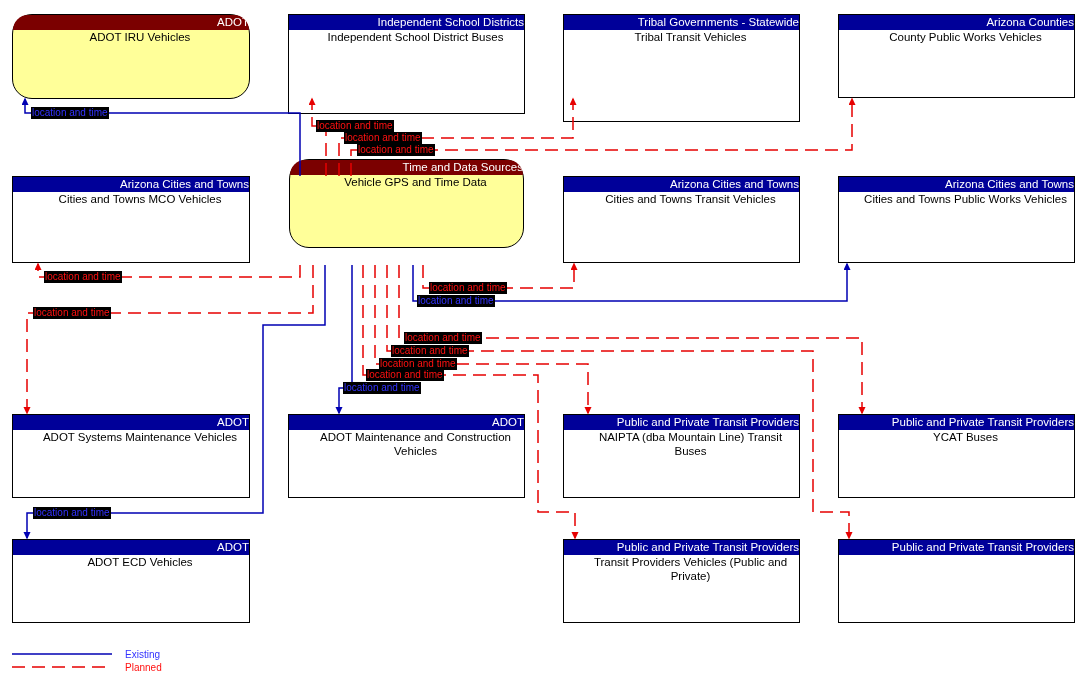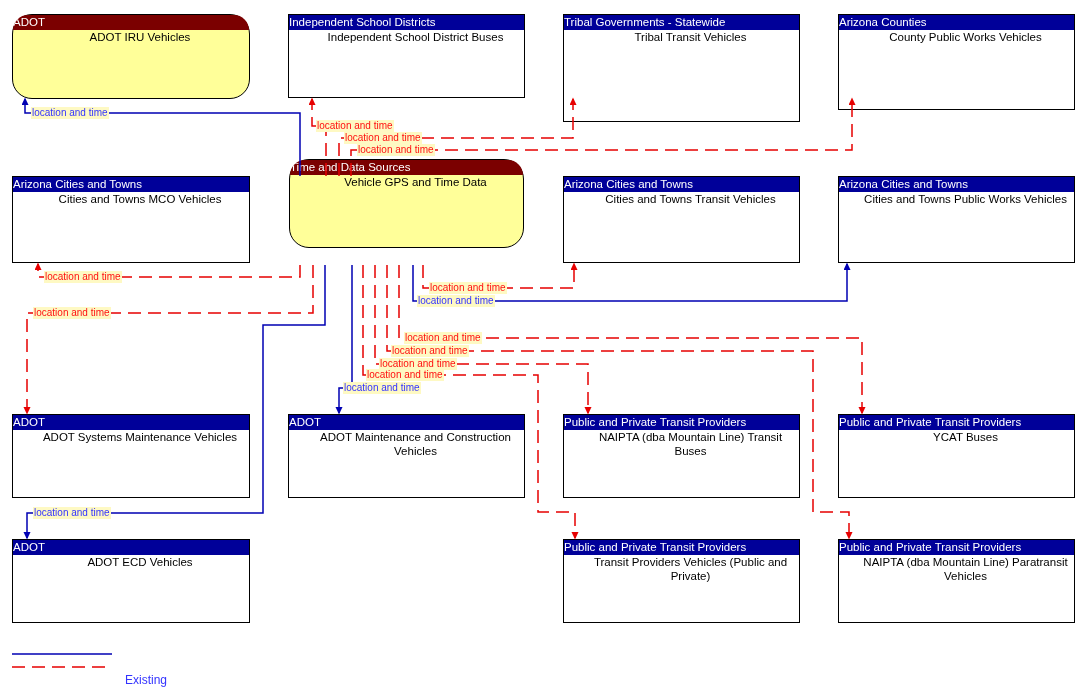--- a/index.html
+++ b/index.html
@@ -2,59 +2,59 @@
 <html><head>
 <meta charset="utf-8">
 <style>
   html,body{margin:0;padding:0;background:#ffffff;}
   #canvas{
     position:relative;width:1086px;height:687px;background:#ffffff;overflow:hidden;
     font-family:"Liberation Sans",sans-serif;
   }
   .box{position:absolute;background:#ffffff;border:1.5px solid #000000;box-sizing:border-box;}
   .box .hdr{
-    height:15px;line-height:15px;text-align:left;color:#ffffff;
+    height:15px;line-height:15px;text-align:right;color:#ffffff;
     font-size:11.5px;white-space:nowrap;overflow:hidden;
   }
   .box .bdy{
     color:#000000;font-size:11.5px;line-height:13.5px;text-align:center;padding:1px 6px 0 24px;
   }
   .box.hdr-blue .hdr{background:#000099;}
   .box.hdr-maroon .hdr{background:#7B0000;}
   .box.rounded{border-radius:20px;background:#FFFF99;border:1.6px solid #000000;}
   .box.rounded .hdr{border-radius:18px 18px 0 0;}
   svg#wires{position:absolute;left:0;top:0;pointer-events:none;}
   .flow-label{
     position:absolute;font-size:10px;line-height:12px;white-space:nowrap;
-    background:#fef9c3;padding:0 1px;
+    background:#000000;padding:0 1px;
   }
   .flow-label.blue{color:#3333FF;}
   .flow-label.red{color:#FF1111;}
-  .legend-label{position:absolute;font-size:12px;line-height:12px;white-space:nowrap;margin-top:25px;}
+  .legend-label{position:absolute;font-size:10px;line-height:12px;white-space:nowrap;}
   .legend-label.blue{color:#3333FF;}
   .legend-label.red{color:#FF1111;}
 </style>
 </head>
 <body>
 
 <div id="canvas">
 
   <div class="box rounded hdr-maroon" style="left:12px;top:14px;width:238px;height:85px;">
     <div class="hdr">ADOT</div>
     <div class="bdy">ADOT IRU Vehicles</div>
   </div>
-  <div class="box hdr-blue" style="left:288px;top:14px;width:237px;height:84px;">
+  <div class="box hdr-blue" style="left:288px;top:14px;width:237px;height:100px;">
     <div class="hdr">Independent School Districts</div>
     <div class="bdy">Independent School District Buses</div>
   </div>
   <div class="box hdr-blue" style="left:563px;top:14px;width:237px;height:108px;">
     <div class="hdr">Tribal Governments - Statewide</div>
     <div class="bdy">Tribal Transit Vehicles</div>
   </div>
-  <div class="box hdr-blue" style="left:838px;top:14px;width:237px;height:96px;">
+  <div class="box hdr-blue" style="left:838px;top:14px;width:237px;height:84px;">
     <div class="hdr">Arizona Counties</div>
     <div class="bdy">County Public Works Vehicles</div>
   </div>
 
   <div class="box hdr-blue" style="left:12px;top:176px;width:238px;height:87px;">
     <div class="hdr">Arizona Cities and Towns</div>
     <div class="bdy">Cities and Towns MCO Vehicles</div>
   </div>
   <div class="box rounded hdr-maroon" style="left:289px;top:159px;width:235px;height:89px;">
     <div class="hdr">Time and Data Sources</div>
@@ -89,21 +89,20 @@
   <div class="box hdr-blue" style="left:12px;top:539px;width:238px;height:84px;">
     <div class="hdr">ADOT</div>
     <div class="bdy">ADOT ECD Vehicles</div>
   </div>
   <div class="box hdr-blue" style="left:563px;top:539px;width:237px;height:84px;">
     <div class="hdr">Public and Private Transit Providers</div>
     <div class="bdy">Transit Providers Vehicles (Public and Private)</div>
   </div>
   <div class="box hdr-blue" style="left:838px;top:539px;width:237px;height:84px;">
     <div class="hdr">Public and Private Transit Providers</div>
-    <div class="bdy">NAIPTA (dba Mountain Line) Paratransit Vehicles</div>
   </div>
 
   <svg id="wires" width="1086" height="687" viewBox="0 0 1086 687">
     <defs>
       <marker id="arrow-blue" markerUnits="userSpaceOnUse" markerWidth="9" markerHeight="9" refX="6" refY="3.5" orient="auto">
         <path d="M0,0 L7.5,3.5 L0,7 Z" fill="#0000B3"></path>
       </marker>
       <marker id="arrow-red" markerUnits="userSpaceOnUse" markerWidth="9" markerHeight="9" refX="6" refY="3.5" orient="auto">
         <path d="M0,0 L7.5,3.5 L0,7 Z" fill="#E60000"></path>
       </marker>
@@ -142,15 +141,15 @@
   <span class="flow-label red" style="left:429px;top:282px;">location and time</span>
   <span class="flow-label blue" style="left:417px;top:295px;">location and time</span>
   <span class="flow-label red" style="left:404px;top:332px;">location and time</span>
   <span class="flow-label red" style="left:391px;top:345px;">location and time</span>
   <span class="flow-label red" style="left:379px;top:358px;">location and time</span>
   <span class="flow-label red" style="left:366px;top:369px;">location and time</span>
   <span class="flow-label blue" style="left:343px;top:382px;">location and time</span>
   <span class="flow-label blue" style="left:33px;top:507px;">location and time</span>
 
   <span class="legend-label blue" style="left:125px;top:649px;">Existing</span>
-  <span class="legend-label red" style="left:125px;top:662px;">School</span>
+  <span class="legend-label red" style="left:125px;top:662px;">Planned</span>
 
 </div>
 
 </body></html>

